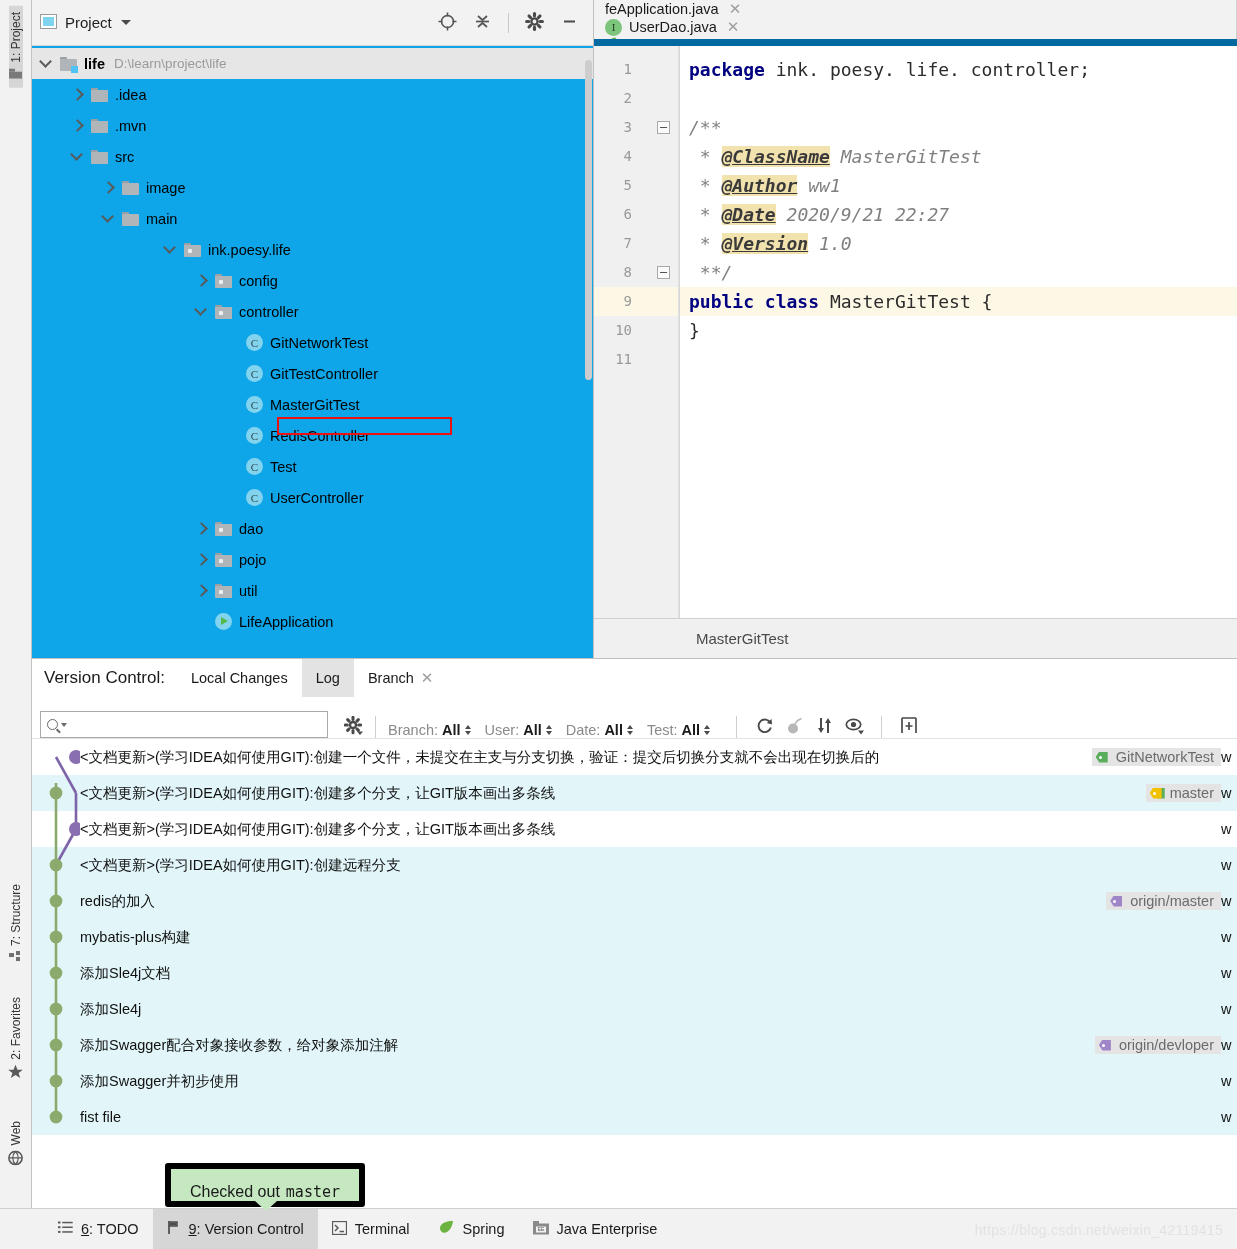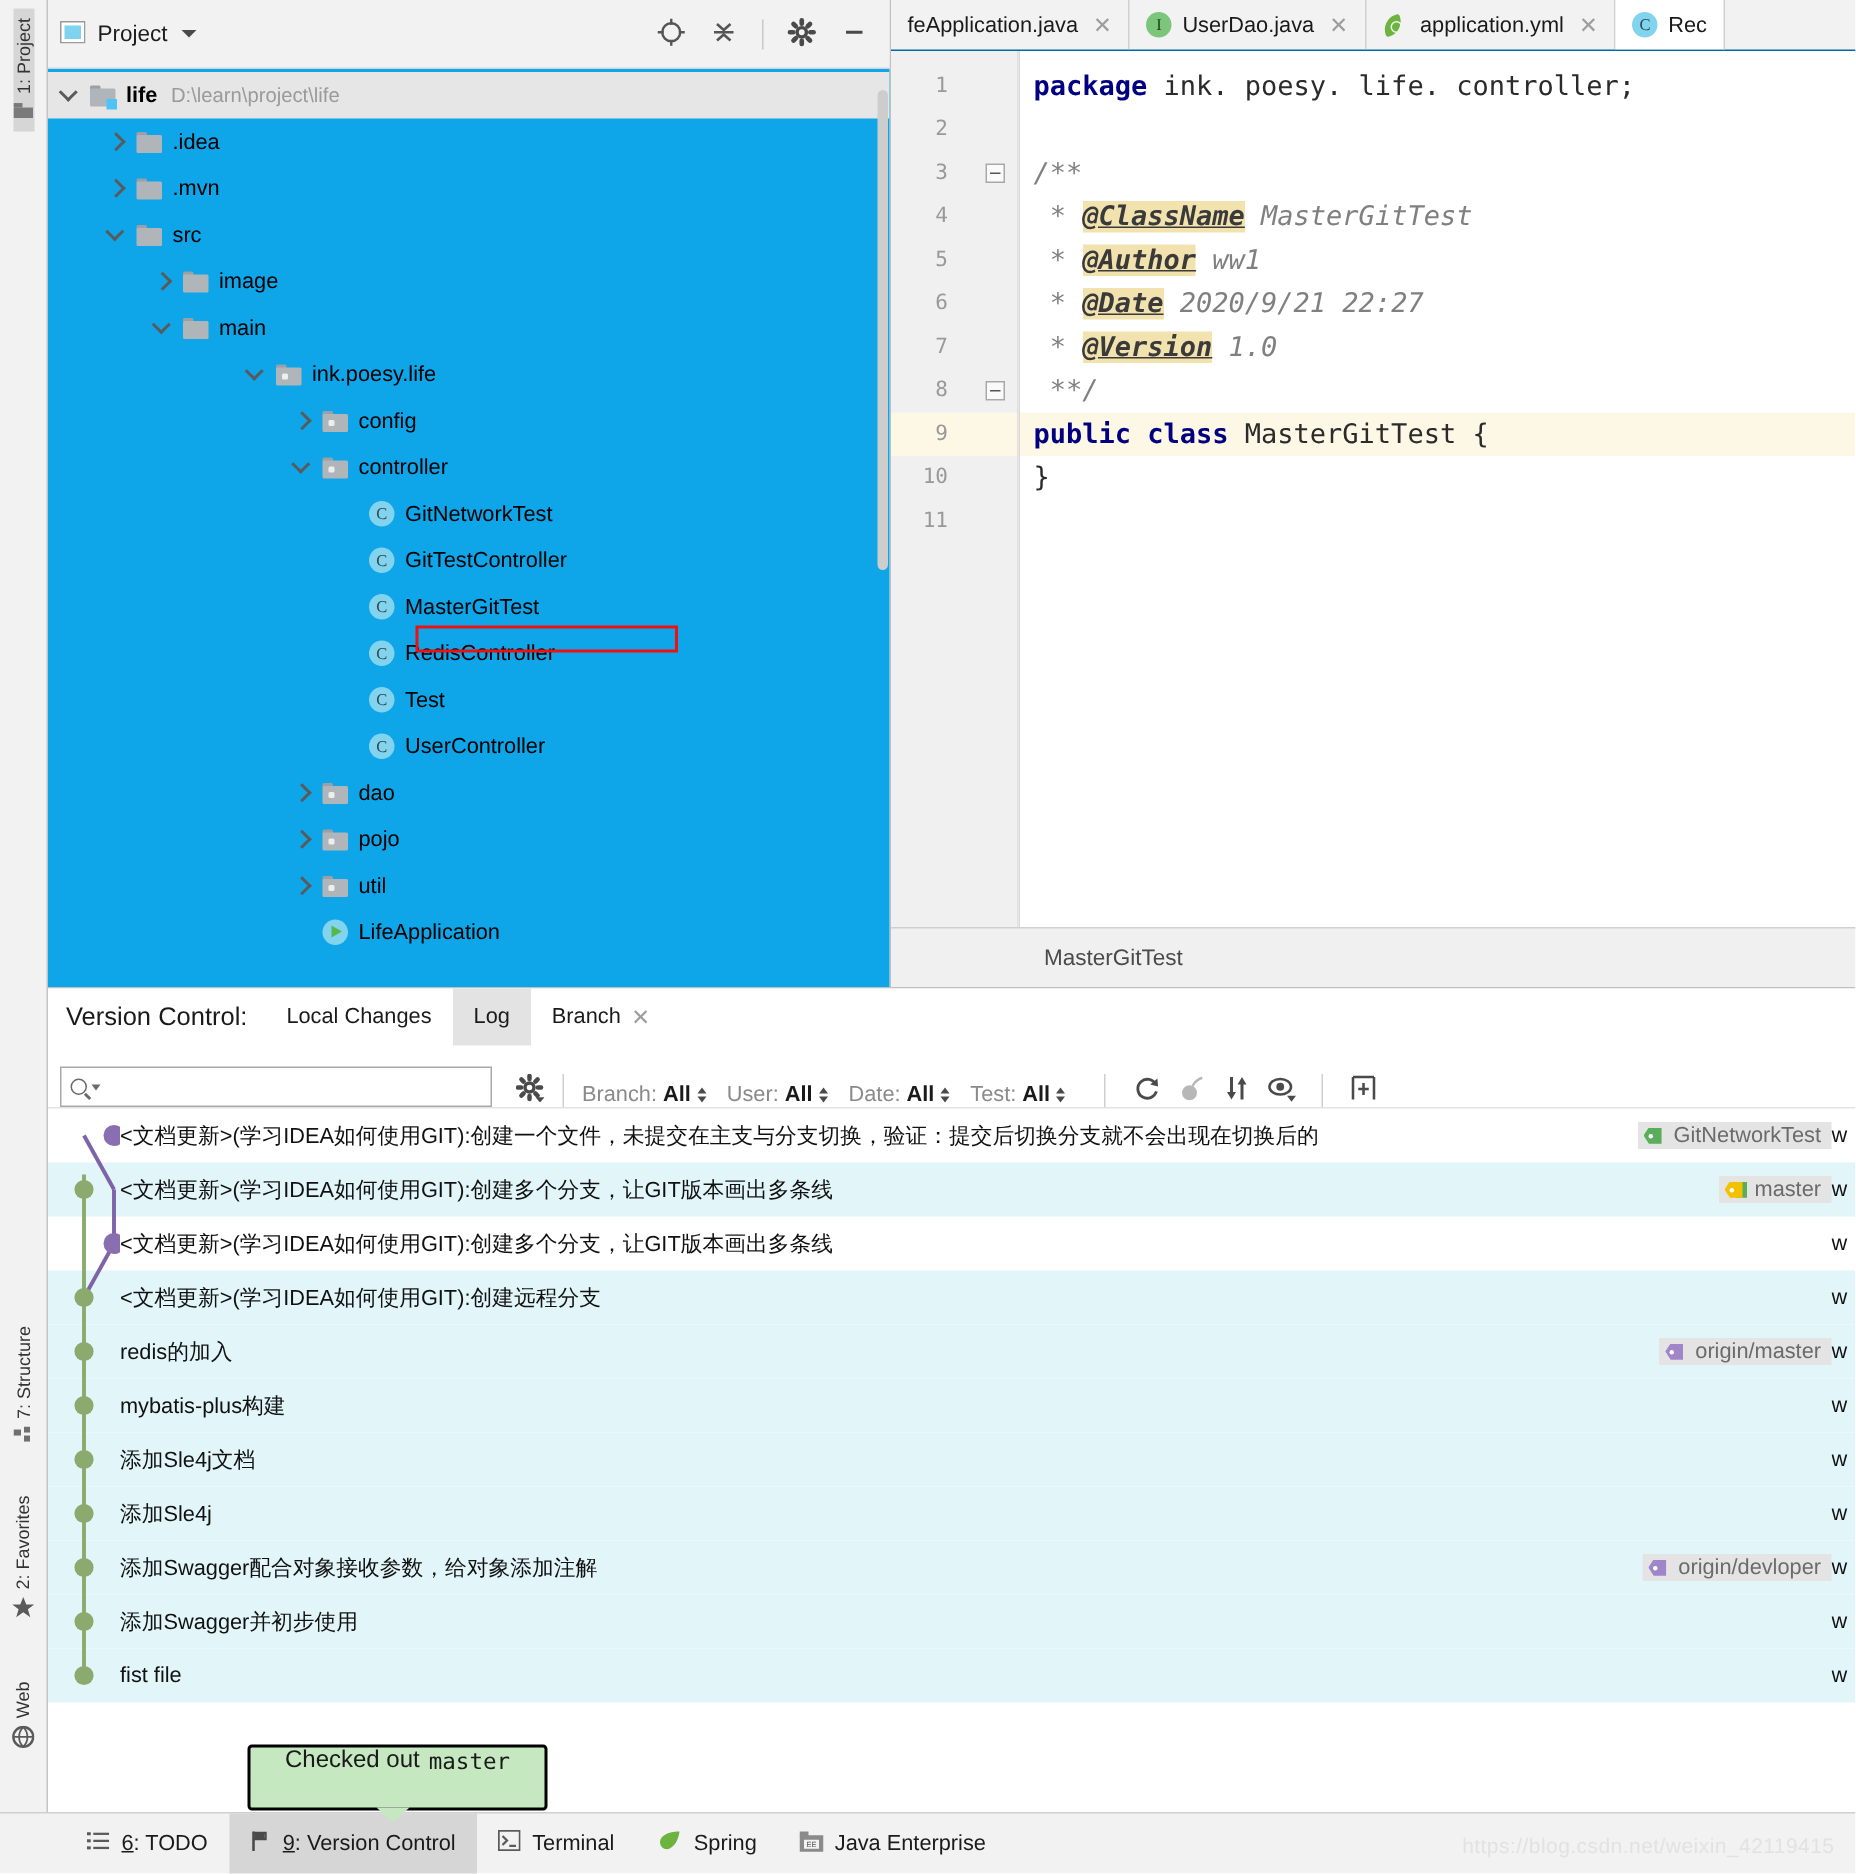--- a/index.html
+++ b/index.html
@@ -77,22 +77,22 @@
 
   .redbox {
     position:absolute; left:245px; top:417px; width:175px; height:18px;
     border:2px solid #ee1111; background:transparent; pointer-events:none;
   }
   .tree-sb { position:absolute; right:0; top:46px; width:10px; height:340px; }
   .tree-sb .thumb { position:absolute; left:2px; top:14px; width:7px; height:320px; background:#cdcdcd; border-radius:4px;}
 
   
   .editor { flex:1; display:flex; flex-direction:column; background:#fff; min-width:0; }
-  .tabs { height:34px; background:#f2f2f2; display:flex; align-items:stretch; overflow:hidden;
-          border-bottom:1px solid #0369a1; }
+  .tabs { height:46px; background:#f2f2f2; display:flex; align-items:stretch; overflow:hidden;
+          border-bottom:7px solid #0369a1;flex-direction:column; }
   .etab { display:flex; align-items:center; gap:7px; padding:0 11px; font-size:14.5px; color:#1a1a1a;
           border-right:1px solid #d0d0d0; white-space:nowrap; cursor:pointer; }
   .etab.sel { background:#ffffff; }
   .etab .x { color:#9d9d9d; font-size:15px; margin-left:3px; }
   .ico-j  { width:17px;height:17px;border-radius:50%;background:#82d4ee;flex:none;display:flex;
             align-items:center;justify-content:center;font-size:11px;color:#31474f;font-family:"Liberation Serif",serif;}
   .ico-i  { width:17px;height:17px;border-radius:50%;background:#7bc67b;flex:none;display:flex;
             align-items:center;justify-content:center;font-size:11px;color:#1f3d1f;font-family:"Liberation Serif",serif;}
   .ico-leaf{width:18px;height:16px;flex:none;position:relative;}
   .ico-leaf::before{content:"";position:absolute;left:0;top:2px;width:13px;height:12px;background:#6db33f;
@@ -163,22 +163,22 @@
   .tagico .t1{ position:absolute; left:0; top:2px; width:12px;height:11px; transform:skewX(-0deg);
                clip-path: polygon(30% 0,100% 0,100% 100%,30% 100%,0 50%); }
   .tagico .hole{ position:absolute; left:3px; top:6px; width:3px;height:3px; background:#fff; border-radius:50%; }
   .tagico .t2{ position:absolute; left:5px; top:2px; width:10px;height:11px;
                clip-path: polygon(30% 0,100% 0,100% 100%,30% 100%,0 50%); }
   .author-col { width:16px; flex:none; font-size:14.5px; color:#111; overflow:hidden; }
 
   
   .tooltip {
     position:absolute; left:165px; top:1163px; width:200px; height:44px;
-    background:#c5e8c0; border:2px solid #000000; border-radius:3px;
-    display:flex; align-items:flex-start; justify-content:center; z-index:30;
+    background:#c5e8c0; border:6px solid #000000; border-radius:3px;
+    display:flex; align-items:flex-end; justify-content:center; z-index:30;
     font-size:16px; color:#1a1a1a;
   }
   .tooltip .mono { font-family:"DejaVu Sans Mono", monospace; font-size:15px; margin-left:6px;}
   .tooltip::after {
     content:""; position:absolute; left:84px; bottom:-10px; width:0;height:0;
     border-left:11px solid transparent; border-right:11px solid transparent;
     border-top:10px solid #c5e8c0;
   }
 
   

